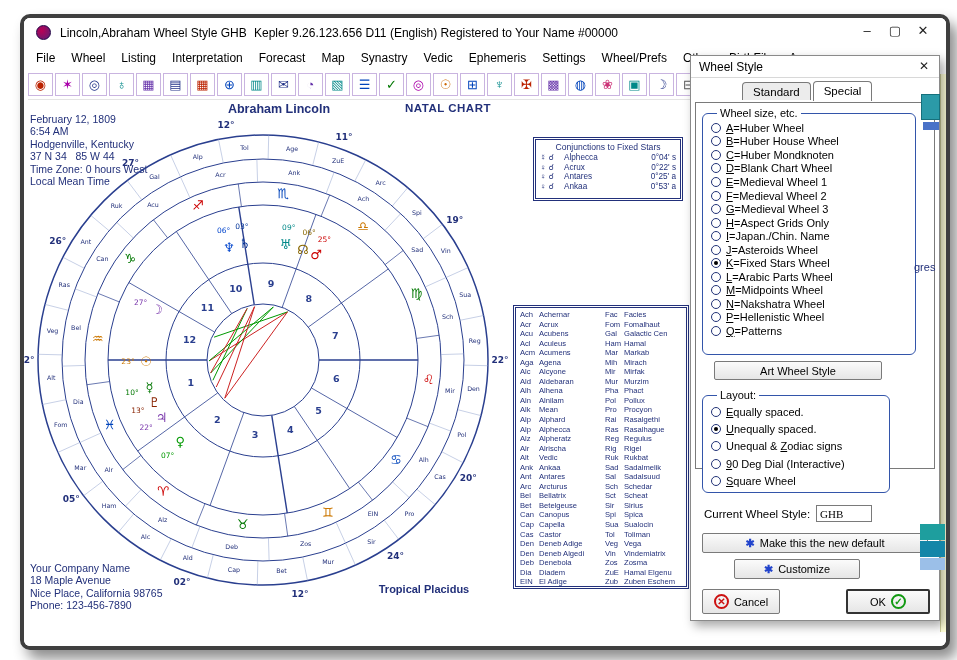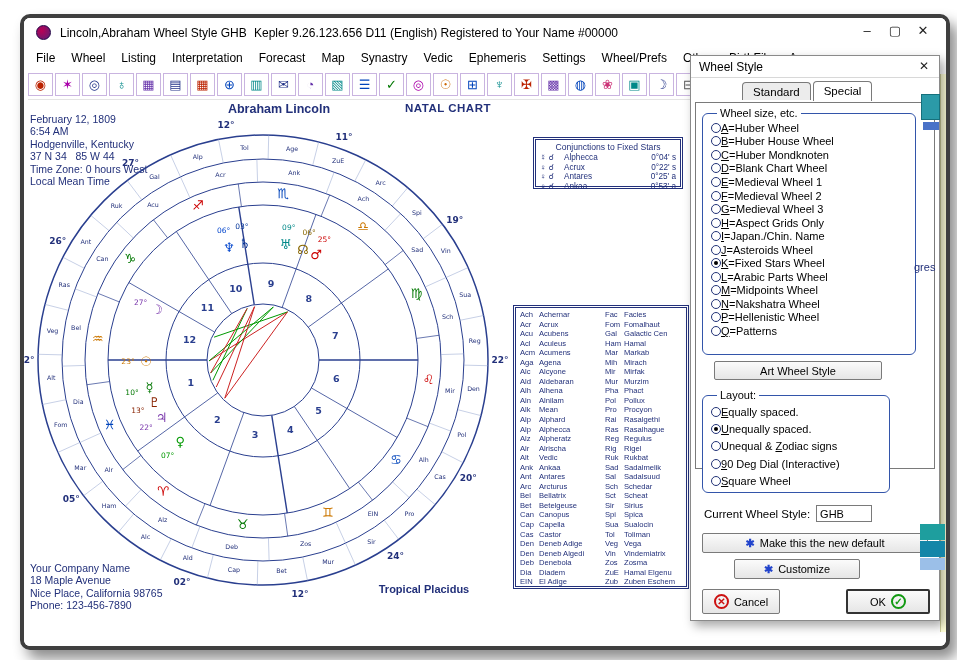--- a/index.html
+++ b/index.html
@@ -35,21 +35,21 @@
   .natal-header{left:349px;width:150px;font-size:11.5px;letter-spacing:.5px;}
   .birth-info{position:absolute;left:6px;top:95px;color:#22307a;font-size:10.5px;line-height:12.4px;white-space:pre;}
   .company-info{position:absolute;left:6px;top:544px;color:#22307a;font-size:10.5px;line-height:12.4px;}
   .house-system{position:absolute;left:300px;top:565px;width:200px;text-align:center;color:#22307a;
     font-weight:bold;font-size:11px;}
 
   svg.wheel{position:absolute;left:-11px;top:92px;width:500px;height:500px;
     font-family:"DejaVu Sans",sans-serif;}
 
   
-  .conjbox{position:absolute;left:509px;top:119px;width:150px;height:52px;border:3px double #22307a;
+  .conjbox{position:absolute;left:509px;top:119px;width:150px;height:64px;border:3px double #22307a;
     background:#fff;padding:2px 4px;color:#22307a;}
   .conj-title{font-size:8.6px;text-align:center;margin-bottom:1px;}
   .conj-row{display:grid;grid-template-columns:24px 56px 1fr;font-size:8.2px;line-height:9.6px;}
   .conj-orb{text-align:right;}
 
   
   .starbox{position:absolute;left:489px;top:287px;width:176px;height:284px;border:3px double #22307a;
     background:#fff;display:flex;color:#22307a;}
   .starcol{width:50%;padding:2px 0 0 4px;}
   .srow{font-size:7.6px;line-height:9.55px;white-space:nowrap;}
@@ -74,36 +74,36 @@
   .tabs{position:absolute;left:5px;top:25px;height:21px;padding-left:46px;}
   .tab{display:inline-block;padding:3px 10px 2px 10px;border:1px solid #7a7a7a;border-bottom:none;
     border-radius:4px 4px 0 0;background:#ececec;font-size:11.5px;margin-right:2px;position:relative;top:1px;}
   .tab.active{background:#fff;top:0;padding-bottom:4px;z-index:2;}
   .panel{position:absolute;left:4px;top:46px;width:240px;height:367px;border:1px solid #7a7a7a;background:#fff;}
 
   fieldset.group{position:absolute;border:1px solid #3355aa;border-radius:6px;background:#fff;}
   fieldset.group legend{font-size:11px;color:#000;padding:0 3px;margin-left:6px;}
   .g1{left:6px;top:4px;width:214px;height:248px;padding:2px 0 0 8px;}
   .g2{left:6px;top:286px;width:188px;height:104px;padding:2px 0 0 8px;}
-  .rrow{display:flex;align-items:center;}
+  .rrow{display:flex;align-items:center;gap:5px;}
   .g1 .rrow{height:13.55px;} .g2 .rrow{height:17.4px;}
   .rdot{width:10px;height:10px;border:1px solid #223377;border-radius:50%;background:#fff;position:relative;flex:none;}
   .rdot.sel::after{content:"";position:absolute;left:2px;top:2px;width:4px;height:4px;border-radius:50%;background:#000;}
   .rlab{font-size:11px;color:#000;white-space:nowrap;}
 
   .btn{position:absolute;font-size:11px;color:#000;background:linear-gradient(#fbfbfb,#e6e6e6);
     border:1px solid #7a7a7a;border-radius:2px;display:flex;align-items:center;justify-content:center;gap:5px;}
   .btn-art{left:18px;top:258px;width:168px;height:19px;}
   .btn-default{left:6px;top:430px;width:226px;height:20px;}
   .btn-customize{left:38px;top:456px;width:126px;height:20px;}
   .ast{color:#2244cc;font-weight:bold;}
   .curstyle{position:absolute;left:8px;top:402px;display:flex;align-items:center;}
   .curlbl{font-size:11.5px;color:#000;}
   .styleinput{width:56px;height:17px;margin-left:6px;border:1px solid #7a7a7a;font-size:11px;
-    font-family:Liberation Sans, sans-serif;padding-left:3px;color:#000;background:#fff;}
+    font-family:Liberation Serif, serif;padding-left:3px;color:#000;background:#fff;}
   .btn-cancel{left:6px;top:486px;width:78px;height:25px;}
   .btn-ok{left:104px;top:486px;width:84px;height:25px;border:2px solid #333;margin-left:46px;}
   .cancel-ico,.ok-ico{display:inline-flex;width:15px;height:15px;border-radius:50%;align-items:center;
     justify-content:center;font-size:10px;font-weight:bold;flex:none;}
   .cancel-ico{border:2px solid #cc1111;color:#cc1111;}
   .ok-ico{border:2px solid #119911;color:#119911;}
 </style>
 </head>
 <body>
 

